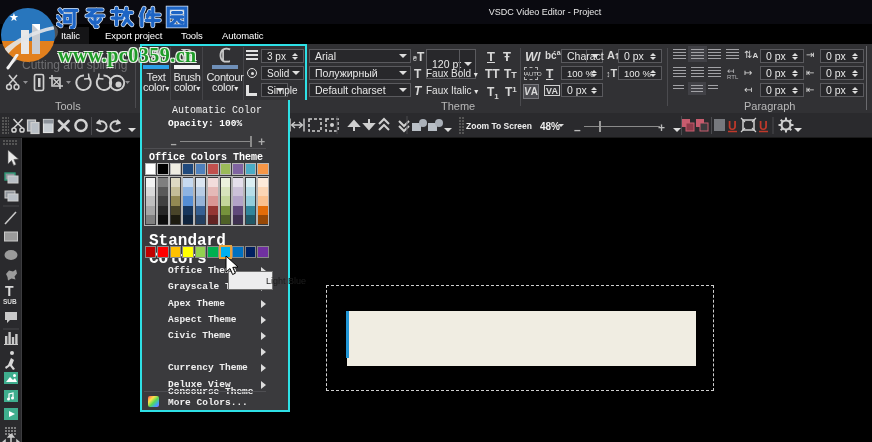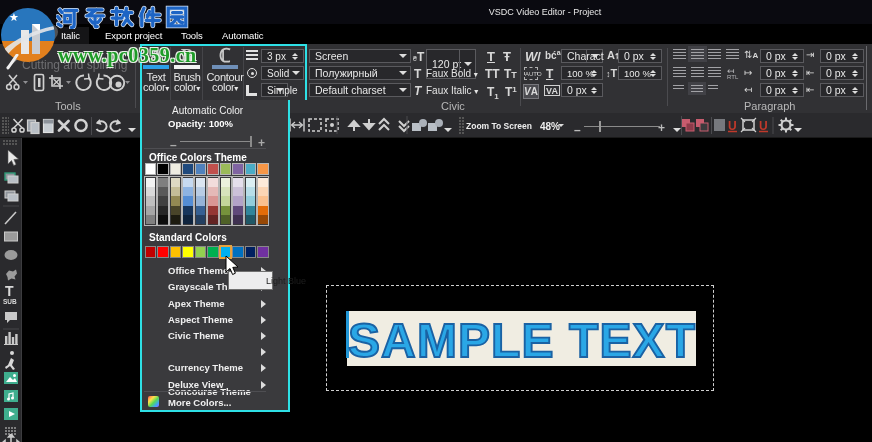--- a/index.html
+++ b/index.html
@@ -21,21 +21,21 @@
 .fld .da { position:absolute; right:3px; top:50%; transform:translateY(-50%); width:0; height:0; border-left:4px solid transparent; border-right:4px solid transparent; border-top:4px solid #ddd; }
 .fld .divl { position:absolute; right:15px; top:0; bottom:0; border-left:1px solid #5a5a5e; }
 .spin { position:absolute; right:2px; top:1px; bottom:1px; width:11px; }
 .spin:before { content:""; position:absolute; left:2px; top:1.5px; border-left:3px solid transparent; border-right:3px solid transparent; border-bottom:3px solid #ddd; }
 .spin:after { content:""; position:absolute; left:2px; bottom:1.5px; border-left:3px solid transparent; border-right:3px solid transparent; border-top:3px solid #ddd; }
 .glabel { position:absolute; color:#b8b8b8; font-size:11px; }
 .vsep { position:absolute; width:1px; background:#4b4b4f; }
 .icn { position:absolute; color:#d8d8d8; font-size:13px; line-height:1; }
 
 #ribbonbox { left:140px; top:44px; width:167px; height:56px; border:2px solid #2ee0e6; border-bottom:none; }
-#panel { left:140px; top:100px; width:150px; height:312px; background:#3a3a3d; border:2px solid #2ee0e6; border-top:none; }
+#panel { left:140px; top:100px; width:150px; height:312px; background:#3a3a3d; border:2px solid #2ee0e6; border-top:none;font-family:Liberation Mono, monospace; }
 .sw { position:absolute; width:10px; height:10px; }
 .mi { position:absolute; left:26px; color:#f0f0f0; font-size:9.5px; font-weight:bold; white-space:nowrap; }
 .arr { position:absolute; left:119px; width:0; height:0; border-top:4px solid transparent; border-bottom:4px solid transparent; border-left:5px solid #ddd; }
 
 .cbtn { position:absolute; top:4px; height:50px; color:#e6e6e6; font-size:11px; text-align:center; }
 .cbtn .big { font-family:"Liberation Serif", serif; font-size:19px; font-weight:bold; color:#c8c8c8; line-height:16px; height:16px; }
 .cbtn .bar { margin:1px auto 0; width:26px; height:4px; }
 .cbtn .lb { line-height:10px; margin-top:3px; letter-spacing:-0.3px; }
 </style>
 </head>
@@ -130,32 +130,32 @@
     <div class="fld" style="left:261px; top:22px; width:43px; height:14px;">
         <span class="tx" style="font-size:10px;">Solid</span>
         <span class="da"></span>
       </div>
     <div class="fld" style="left:261px; top:39px; width:27px; height:14px;">
         <span class="tx" style="font-size:10px;">Simple</span>
         <span class="da"></span>
       </div>
 
     <div class="fld" style="left:309px; top:5px; width:102px; height:14px;">
-        <span class="tx">Screen</span>
+        <span class="tx">Arial</span>
         <span class="da"></span>
       </div>
     <div class="fld" style="left:309px; top:22px; width:102px; height:14px;">
         <span class="tx">Полужирный</span>
         <span class="da"></span>
       </div>
     <div class="fld" style="left:309px; top:39px; width:102px; height:14px;">
         <span class="tx">Default charset</span>
         <span class="da"></span>
       </div>
-    <div class="glabel" style="left:441px; top:56px;">Civic</div>
+    <div class="glabel" style="left:441px; top:56px;">Theme</div>
     <div class="icn" style="left:413px; top:7px; font-size:10px;"><span style="font-size:7px;">₴</span><b style="font-size:12px;">T</b></div>
     <div class="fld" style="left:426px; top:5px; width:50px; height:30px;">
         <span class="tx">120 pt</span>
         <span class="da"></span>
         <span class="divl"></span>
       </div>
     <div class="icn" style="left:414px; top:24px; font-weight:bold; font-size:12px;"><b>T</b></div>
     <div class="abs" style="left:426px; top:24px; color:#e4e4e4; font-size:10px; white-space:nowrap;">Faux Bold <span style="font-size:8px;">▾</span></div>
     <div class="icn" style="left:414px; top:41px; font-style:italic; font-size:12px;"><b>T</b></div>
     <div class="abs" style="left:426px; top:41px; color:#e4e4e4; font-size:10px; white-space:nowrap;">Faux Italic <span style="font-size:8px;">▾</span></div>
@@ -424,21 +424,20 @@
           <path d="M9 18 l2.5 -3 h-5 z"></path>
         <path d="M0 9 l3 -2.5 v5 z"></path>
           <path d="M18 9 l-3 -2.5 v5 z"></path>
       </g>
     </svg>
   </div>
 
   <div class="abs" style="left:326px; top:285px; width:388px; height:106px; border:1px dashed #cfcfcf;"></div>
   <div class="abs" style="left:347px; top:311px; width:349px; height:55px; background:#f0ede2;"></div>
   <div class="abs" style="left:346px; top:311px; width:3px; height:47px; background:#2196d6;"></div>
-  <div class="abs" style="left:348px; top:313px; color:#2aa7e6; -webkit-text-stroke:1.9px #1a62a4; font-size:48px; font-weight:bold; letter-spacing:1.1px; white-space:nowrap;">SAMPLE TEXT</div>
 
   <div class="abs" id="ribbonbox"></div>
   <div class="abs" id="panel">
     <div class="abs" style="left:30px; top:5px; color:#f0f0f0; font-size:10px;">Automatic Color</div>
     <div class="abs" style="left:26px; top:18px; color:#fff; font-size:9.5px; font-weight:bold;">Opacity: 100%</div>
     <div class="abs" style="left:28px; top:38px; color:#aaa; font-size:12px; font-weight:bold;">–</div>
     <div class="abs" style="left:38px; top:41px; width:72px; height:1px; background:#8a8a8a;"></div>
     <div class="abs" style="left:108px; top:36px; width:2px; height:11px; background:#8a8a8a;"></div>
     <div class="abs" style="left:116px; top:36px; color:#aaa; font-size:12px; font-weight:bold;">+</div>
     <div class="abs" style="left:2px; top:48px; width:122px; height:1px; background:#4e4e52;"></div>
@@ -508,21 +507,21 @@
         <div class="sw" style="left:103.9px; top:115.1px; width:9.5px; height:9.4px; background:#205867"></div>
         <div style="position:absolute; left:103.4px; top:77px; width:10.5px; height:48px; outline:1px solid #b5b5b5;"></div>
         <div class="sw" style="left:116.45px; top:64px; width:9.5px; background:#F79646; outline:1px solid #b5b5b5;"></div>
         <div class="sw" style="left:116.45px; top:77.5px; width:9.5px; height:9.4px; background:#FDEADA"></div>
         <div class="sw" style="left:116.45px; top:86.9px; width:9.5px; height:9.4px; background:#FBD5B5"></div>
         <div class="sw" style="left:116.45px; top:96.3px; width:9.5px; height:9.4px; background:#FAC08F"></div>
         <div class="sw" style="left:116.45px; top:105.7px; width:9.5px; height:9.4px; background:#E36C09"></div>
         <div class="sw" style="left:116.45px; top:115.1px; width:9.5px; height:9.4px; background:#974806"></div>
         <div style="position:absolute; left:115.95px; top:77px; width:10.5px; height:48px; outline:1px solid #b5b5b5;"></div>
       </div>
-    <div class="abs" style="left:7px; top:132px; color:#fff; font-size:10px; font-weight:bold;">Standard Colors</div>
+    <div class="abs" style="left:7px; top:132px; color:#fff; font-size:16px; font-weight:bold;">Standard Colors</div>
     <div id="stdpal">
         <div class="sw" style="left:3.5px; top:147px; width:9.5px; background:#C00000; outline:1px solid #888;"></div>
         <div class="sw" style="left:16.05px; top:147px; width:9.5px; background:#FF0000; outline:1px solid #888;"></div>
         <div class="sw" style="left:28.6px; top:147px; width:9.5px; background:#FFC000; outline:1px solid #888;"></div>
         <div class="sw" style="left:41.150000000000006px; top:147px; width:9.5px; background:#FFFF00; outline:1px solid #888;"></div>
         <div class="sw" style="left:53.7px; top:147px; width:9.5px; background:#92D050; outline:1px solid #888;"></div>
         <div class="sw" style="left:66.25px; top:147px; width:9.5px; background:#00B050; outline:1px solid #888;"></div>
         <div class="sw" style="left:78.80000000000001px; top:147px; width:9.5px; background:#00B0F0; outline:2px solid #e8a33d;"></div>
         <div class="sw" style="left:91.35000000000001px; top:147px; width:9.5px; background:#0070C0; outline:1px solid #888;"></div>
         <div class="sw" style="left:103.9px; top:147px; width:9.5px; background:#002060; outline:1px solid #888;"></div>

